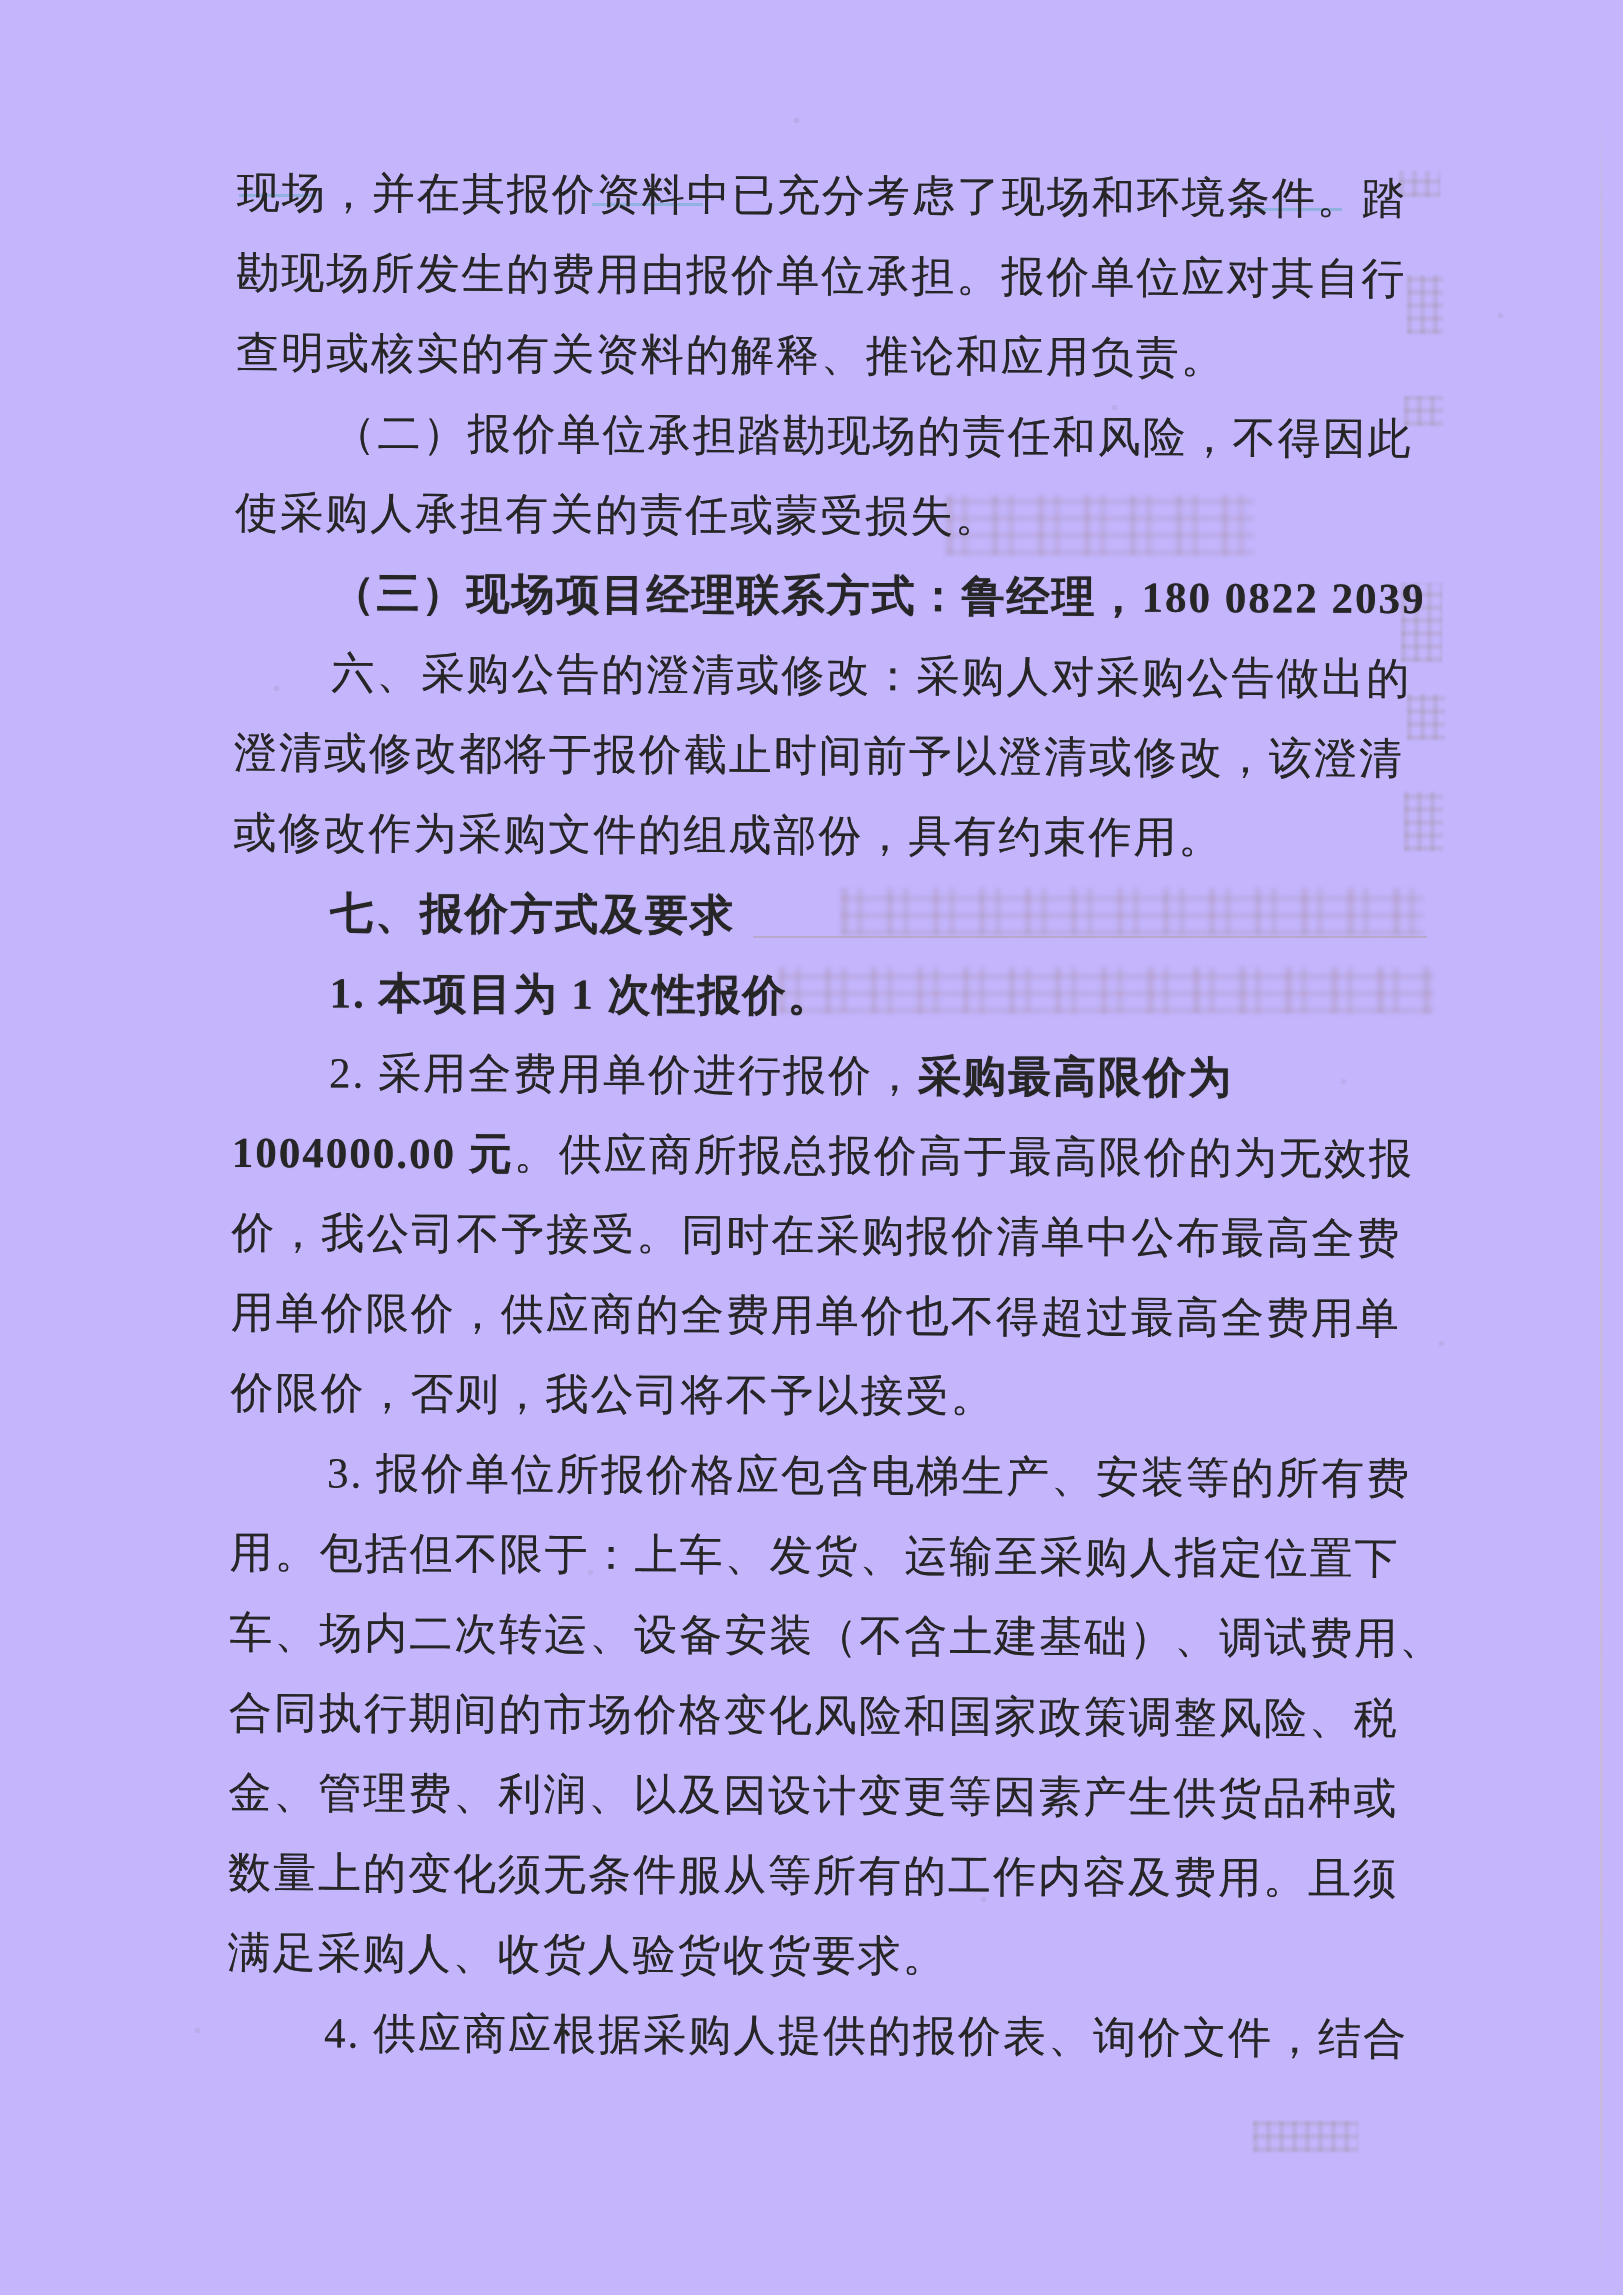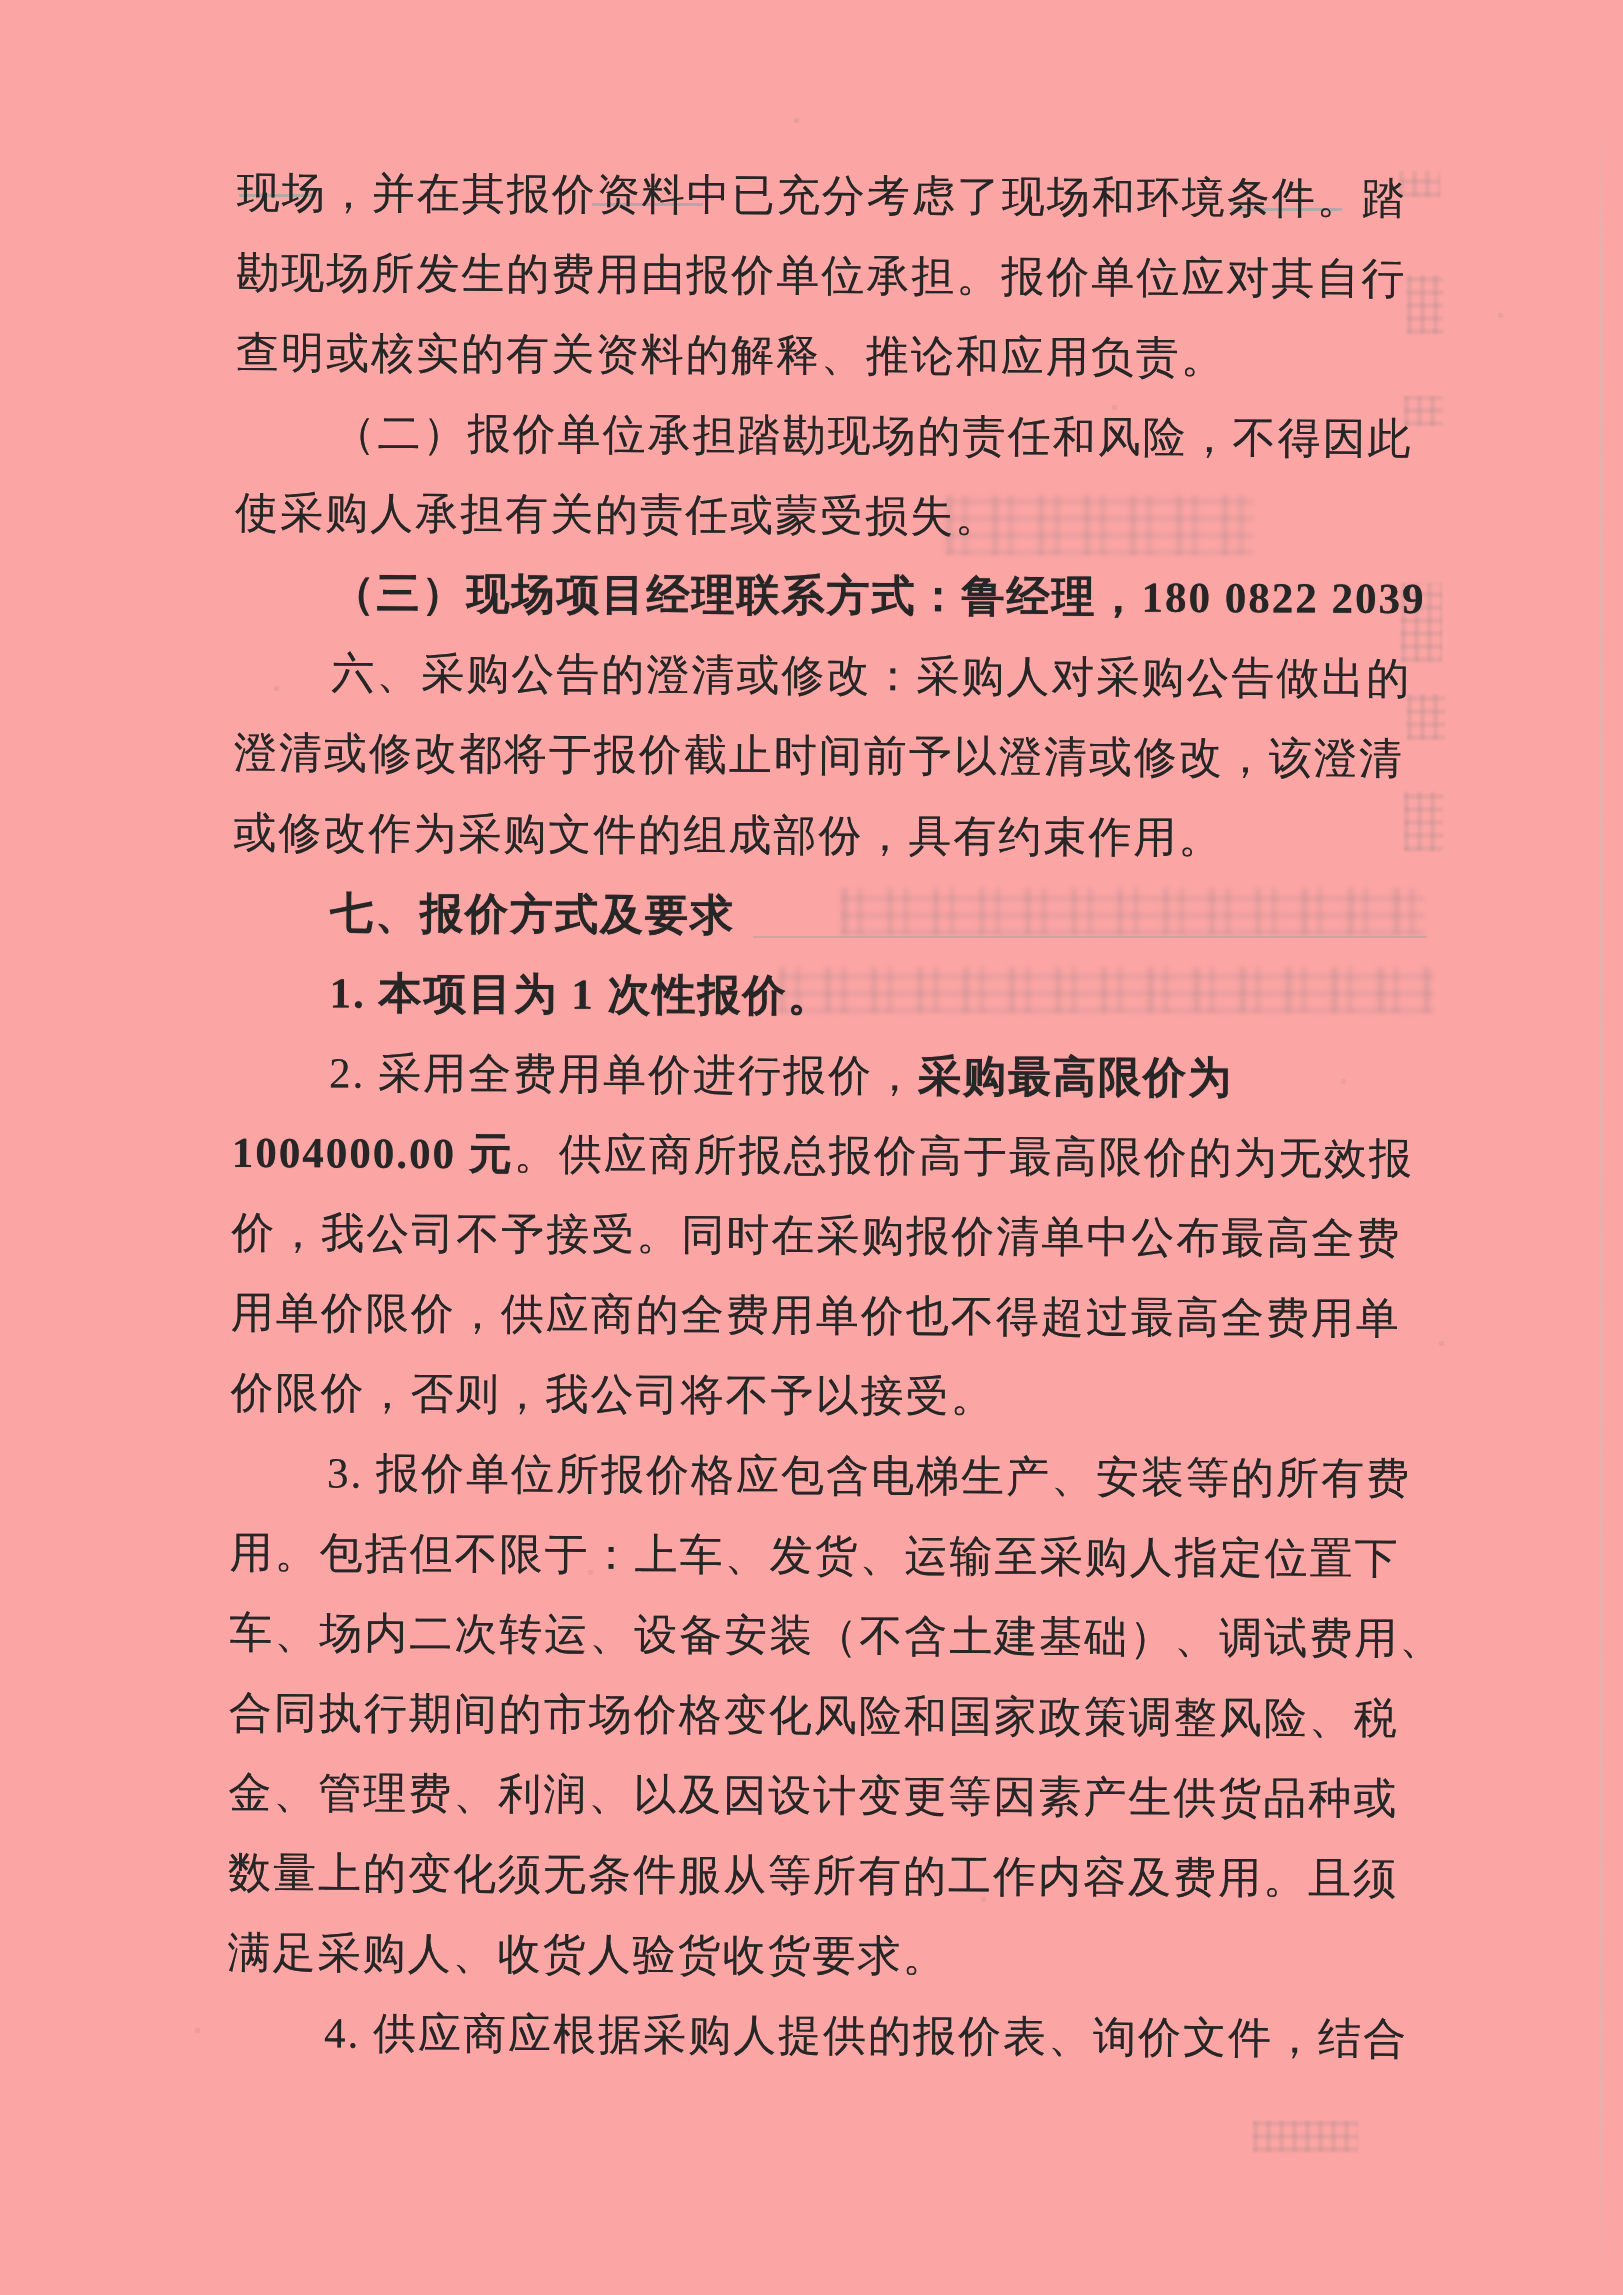--- a/index.html
+++ b/index.html
@@ -2,21 +2,21 @@
 <html lang="zh" style="font-size:10.5px"><head>
 <meta charset="utf-8">
 <style>
   html,body{margin:0;padding:0;}
   body{
     width:1623px;height:2295px;position:relative;overflow:hidden;
     background:#ffffff;
     font-family:"Liberation Serif","DejaVu Serif",serif;
   }
   .page{
-    position:absolute;inset:0;background:#fca5a5;
+    position:absolute;inset:0;background:#c4b5fd;
   }
   
   .text-block{
     position:absolute;left:237px;top:153px;width:1191px;
     transform:rotate(0.3deg);transform-origin:0 0;
     color:#262626;
     font-size:43px;line-height:80px;letter-spacing:2px;
     text-shadow:0 0 0.4px rgba(45,45,45,.55);
   }
   .line{white-space:nowrap;height:80px;}

